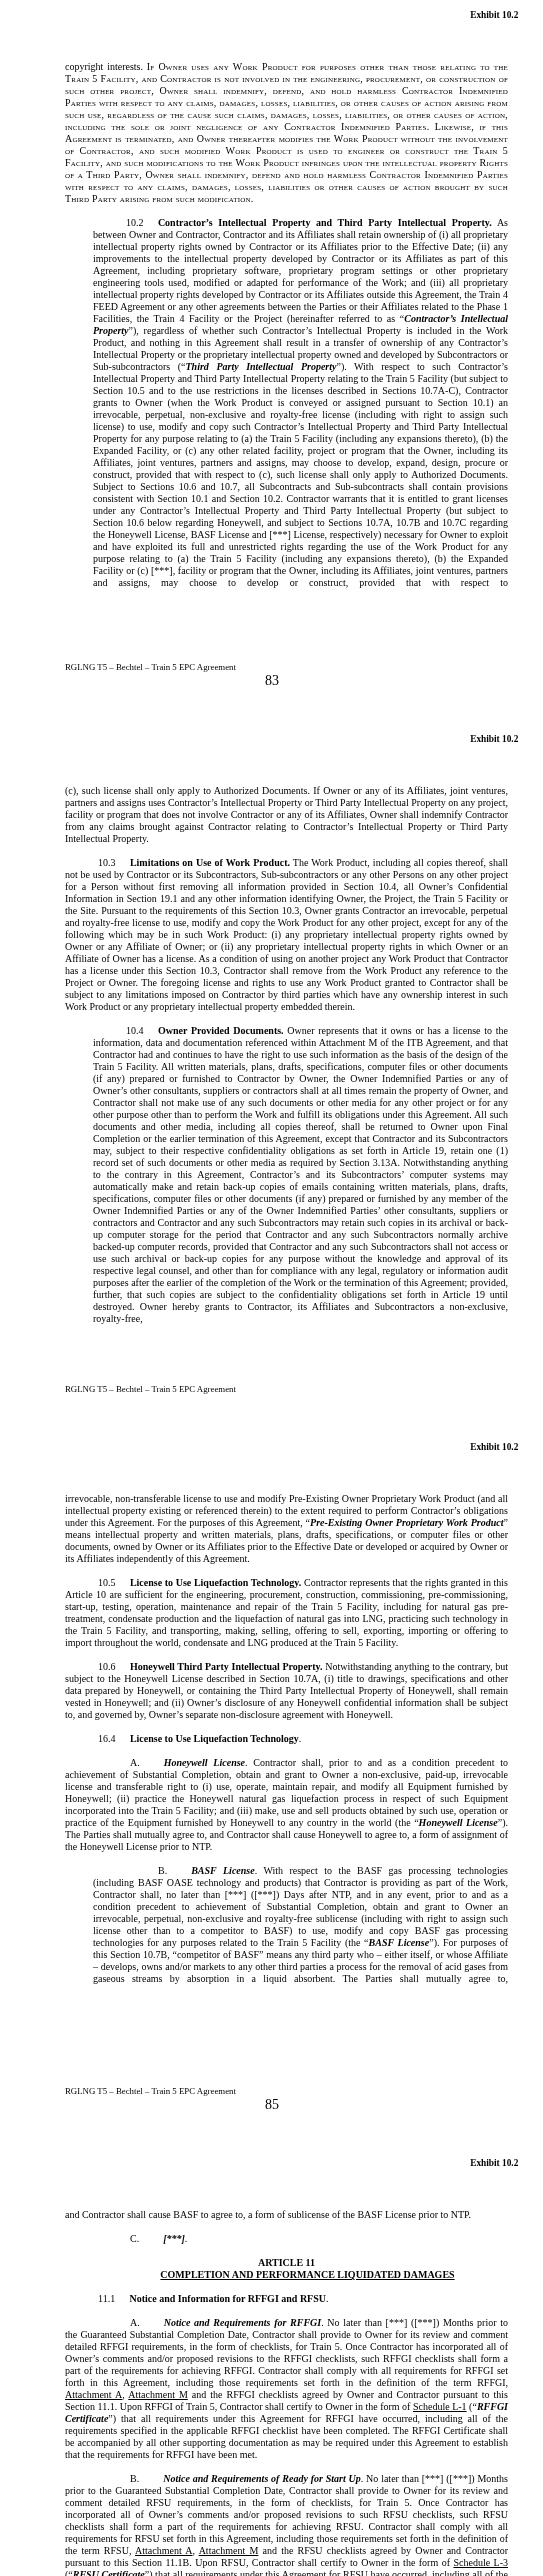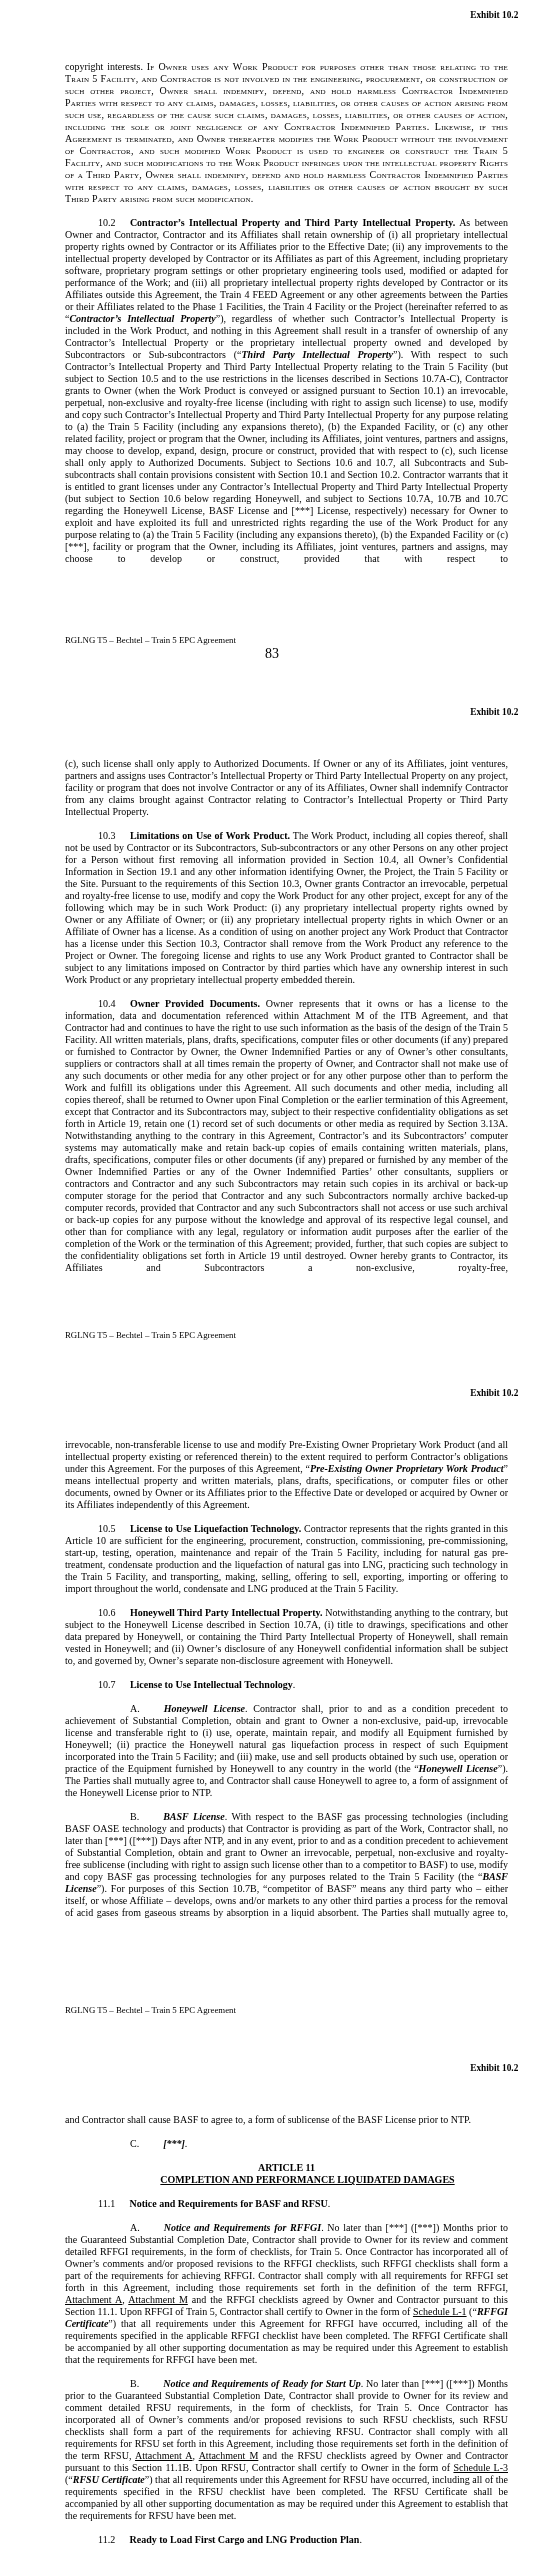--- a/index.html
+++ b/index.html
@@ -25,36 +25,36 @@
   .page-body{
     font-size:10px;
     line-height:12px;
     text-align:justify;
   }
   .body-83{min-height:564px;}
   .body-84{min-height:562px;}
   .body-85{min-height:556px;}
   .body-86{min-height:556px;}
   .page-body p.block{margin:0 0 12px 0;}
-  .page-body p.block:last-child{margin-bottom:0;}
+  .page-body p.block:last-child{margin-bottom:0;margin-left:28px;}
   .page-body p.sec{text-indent:33px;}
   .page-body p.sub{text-indent:65px;}
   .page-body p.cont{text-indent:0;}
   .page-body p.flow{text-align-last:justify;}
   .page-body p.center{text-align:left;text-indent:0;text-align-last:center;}
   .page-body p.tight{margin-bottom:0;}
   .r-n{}
   .r-b{font-weight:bold;}
   .r-bi{font-weight:bold;font-style:italic;}
   .r-u{text-decoration:underline;}
   .r-bu{font-weight:bold;text-decoration:underline;padding-left:42px;}
   .r-sc{font-variant:small-caps;letter-spacing:0.2px;}
   .r-tab{display:inline-block;width:14.4px;}
   .r-tab2{display:inline-block;width:24px;}
-  .page-footer{margin-top:10px;}
+  .page-footer{margin-top:37px;}
   .footer-line{
     font-size:8.8px;
     line-height:10.8px;
     text-align:left;
   }
   .page-num{
     font-size:14px;
     line-height:12px;
     text-align:center;
     margin-left:-65px;
@@ -96,39 +96,40 @@
   </section>
 
   <section class="page">
     <div class="page-header">
       <span>Exhibit 10.2</span>
     </div>
     <div class="page-body body-85">
         <p class="block cont"><span class="r-n">irrevocable, non-transferable license to use and modify Pre-Existing Owner Proprietary Work Product (and all intellectual property existing or referenced therein) to the extent required to perform Contractor’s obligations under this Agreement.  For the purposes of this Agreement, “</span><span class="r-bi">Pre-Existing Owner Proprietary Work Product</span><span class="r-n">” means intellectual property and written materials, plans, drafts, specifications, or computer files or other documents, owned by Owner or its Affiliates prior to the Effective Date or developed or acquired by Owner or its Affiliates independently of this Agreement.</span></p>
         <p class="block sec"><span class="r-n">10.5</span><span class="r-tab"></span><span class="r-b">License to Use Liquefaction Technology.</span><span class="r-n">  Contractor represents that the rights granted in this Article 10 are sufficient for the engineering, procurement, construction, commissioning, pre-commissioning, start-up, testing, operation, maintenance and repair of the Train 5 Facility, including for natural gas pre-treatment, condensate production and the liquefaction of natural gas into LNG, practicing such technology in the Train 5 Facility, and transporting, making, selling, offering to sell, exporting, importing or offering to import throughout the world, condensate and LNG produced at the Train 5 Facility.</span></p>
         <p class="block sec"><span class="r-n">10.6</span><span class="r-tab"></span><span class="r-b">Honeywell Third Party Intellectual Property.</span><span class="r-n">  Notwithstanding anything to the contrary, but subject to the Honeywell License described in Section 10.7A, (i) title to drawings, specifications and other data prepared by Honeywell, or containing the Third Party Intellectual Property of Honeywell, shall remain vested in Honeywell; and (ii) Owner’s disclosure of any Honeywell confidential information shall be subject to, and governed by, Owner’s separate non-disclosure agreement with Honeywell.</span></p>
-        <p class="block sec"><span class="r-n">10.7</span><span class="r-tab"></span><span class="r-b">License to Use Intellectual Technology</span><span class="r-n">.</span></p>
+        <p class="block sec"><span class="r-n">16.4</span><span class="r-tab"></span><span class="r-b">License to Use Liquefaction Technology</span><span class="r-n">.</span></p>
         <p class="block sub"><span class="r-n">A.</span><span class="r-tab2"></span><span class="r-bi">Honeywell License</span><span class="r-n">.  Contractor shall, prior to and as a condition precedent to achievement of Substantial Completion, obtain and grant to Owner a non-exclusive, paid-up, irrevocable license and transferable right to (i) use, operate, maintain repair, and modify all Equipment furnished by Honeywell; (ii) practice the Honeywell natural gas liquefaction process in respect of such Equipment incorporated into the Train 5 Facility; and (iii) make, use and sell products obtained by such use, operation or practice of the Equipment furnished by Honeywell to any country in the world (the “</span><span class="r-bi">Honeywell License</span><span class="r-n">”).  The Parties shall mutually agree to, and Contractor shall cause Honeywell to agree to, a form of assignment of the Honeywell License prior to NTP.</span></p>
         <p class="block sub flow"><span class="r-n">B.</span><span class="r-tab2"></span><span class="r-bi">BASF License</span><span class="r-n">.  With respect to the BASF gas processing technologies (including BASF OASE technology and products) that Contractor is providing as part of the Work, Contractor shall, no later than [***] ([***]) Days after NTP, and in any event, prior to and as a condition precedent to achievement of Substantial Completion, obtain and grant to Owner an irrevocable, perpetual, non-exclusive and royalty-free sublicense (including with right to assign such license other than to a competitor to BASF) to use, modify and copy BASF gas processing technologies for any purposes related to the Train 5 Facility (the “</span><span class="r-bi">BASF License</span><span class="r-n">”).  For purposes of this Section 10.7B, “competitor of BASF” means any third party who – either itself, or whose Affiliate – develops, owns and/or markets to any other third parties a process for the removal of acid gases from gaseous streams by absorption in a liquid absorbent.  The Parties shall mutually agree to,</span></p>
       </div>
     <div class="page-footer">
       <div class="footer-line">RGLNG T5 – Bechtel – Train 5 EPC Agreement</div>
+      <div class="page-num">85</div>
     </div>
   </section>
 
   <section class="page">
     <div class="page-header">
       <span>Exhibit 10.2</span>
     </div>
     <div class="page-body body-86">
         <p class="block cont"><span class="r-n">and Contractor shall cause BASF to agree to, a form of sublicense of the BASF License prior to NTP.</span></p>
         <p class="block sub"><span class="r-n">C.</span><span class="r-tab2"></span><span class="r-bi">[***]</span><span class="r-n">.</span></p>
         <p class="block center tight"><span class="r-b">ARTICLE 11</span></p>
         <p class="block center"><span class="r-bu">COMPLETION AND PERFORMANCE LIQUIDATED DAMAGES</span></p>
-        <p class="block sec"><span class="r-n">11.1</span><span class="r-tab"></span><span class="r-b">Notice and Requirements for BASF and RFSU</span><span class="r-n">.</span></p>
+        <p class="block sec"><span class="r-n">11.1</span><span class="r-tab"></span><span class="r-b">Notice and Information for RFFGI and RFSU</span><span class="r-n">.</span></p>
         <p class="block sub"><span class="r-n">A.</span><span class="r-tab2"></span><span class="r-bi">Notice and Requirements for RFFGI</span><span class="r-n">.  No later than [***] ([***]) Months prior to the Guaranteed Substantial Completion Date, Contractor shall provide to Owner for its review and comment detailed RFFGI requirements, in the form of checklists, for Train 5.  Once Contractor has incorporated all of Owner’s comments and/or proposed revisions to the RFFGI checklists, such RFFGI checklists shall form a part of the requirements for achieving RFFGI.  Contractor shall comply with all requirements for RFFGI set forth in this Agreement, including those requirements set forth in the definition of the term RFFGI, </span><span class="r-u">Attachment A</span><span class="r-n">, </span><span class="r-u">Attachment M</span><span class="r-n"> and the RFFGI checklists agreed by Owner and Contractor pursuant to this Section 11.1.  Upon RFFGI of Train 5, Contractor shall certify to Owner in the form of </span><span class="r-u">Schedule L-1</span><span class="r-n"> (“</span><span class="r-bi">RFFGI Certificate</span><span class="r-n">”) that all requirements under this Agreement for RFFGI have occurred, including all of the requirements specified in the applicable RFFGI checklist have been completed.  The RFFGI Certificate shall be accompanied by all other supporting documentation as may be required under this Agreement to establish that the requirements for RFFGI have been met.</span></p>
         <p class="block sub"><span class="r-n">B.</span><span class="r-tab2"></span><span class="r-bi">Notice and Requirements of Ready for Start Up</span><span class="r-n">.  No later than [***] ([***]) Months prior to the Guaranteed Substantial Completion Date, Contractor shall provide to Owner for its review and comment detailed RFSU requirements, in the form of checklists, for Train 5.  Once Contractor has incorporated all of Owner’s comments and/or proposed revisions to such RFSU checklists, such RFSU checklists shall form a part of the requirements for achieving RFSU.  Contractor shall comply with all requirements for RFSU set forth in this Agreement, including those requirements set forth in the definition of the term RFSU, </span><span class="r-u">Attachment A</span><span class="r-n">, </span><span class="r-u">Attachment M</span><span class="r-n"> and the RFSU checklists agreed by Owner and Contractor pursuant to this Section 11.1B.  Upon RFSU, Contractor shall certify to Owner in the form of </span><span class="r-u">Schedule L-3</span><span class="r-n"> (“</span><span class="r-bi">RFSU Certificate</span><span class="r-n">”) that all requirements under this Agreement for RFSU have occurred, including all of the requirements specified in the RFSU checklist have been completed.  The RFSU Certificate shall be accompanied by all other supporting documentation as may be required under this Agreement to establish that the requirements for RFSU have been met.</span></p>
         <p class="block sec"><span class="r-n">11.2</span><span class="r-tab"></span><span class="r-b">Ready to Load First Cargo and LNG Production Plan</span><span class="r-n">.</span></p>
       </div>
 
   </section>
 
 </main>
 
 

